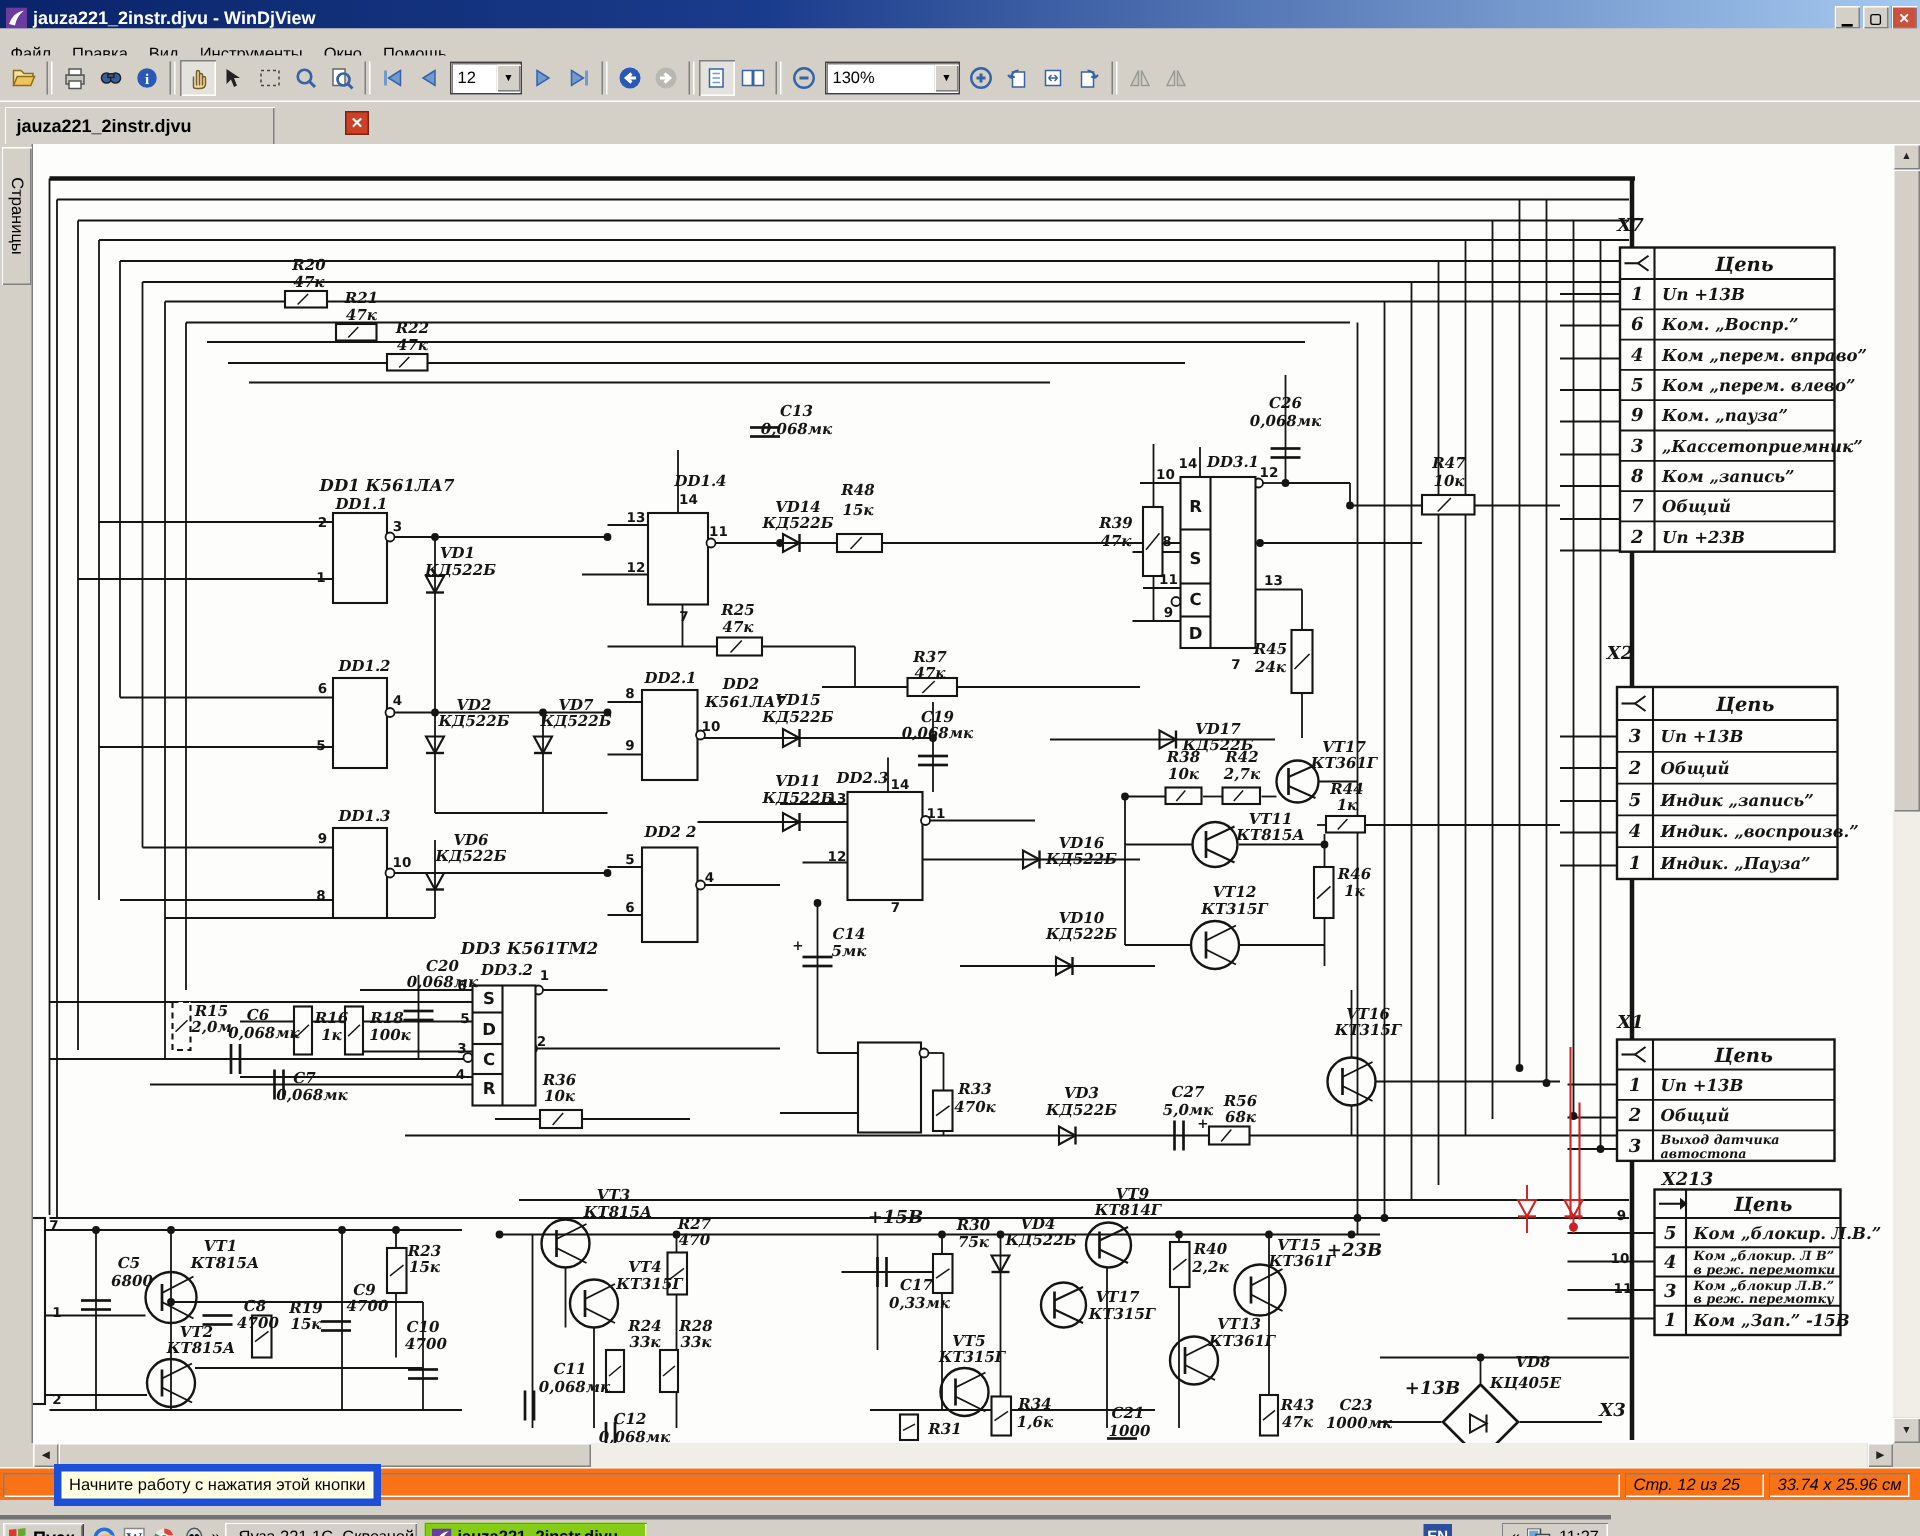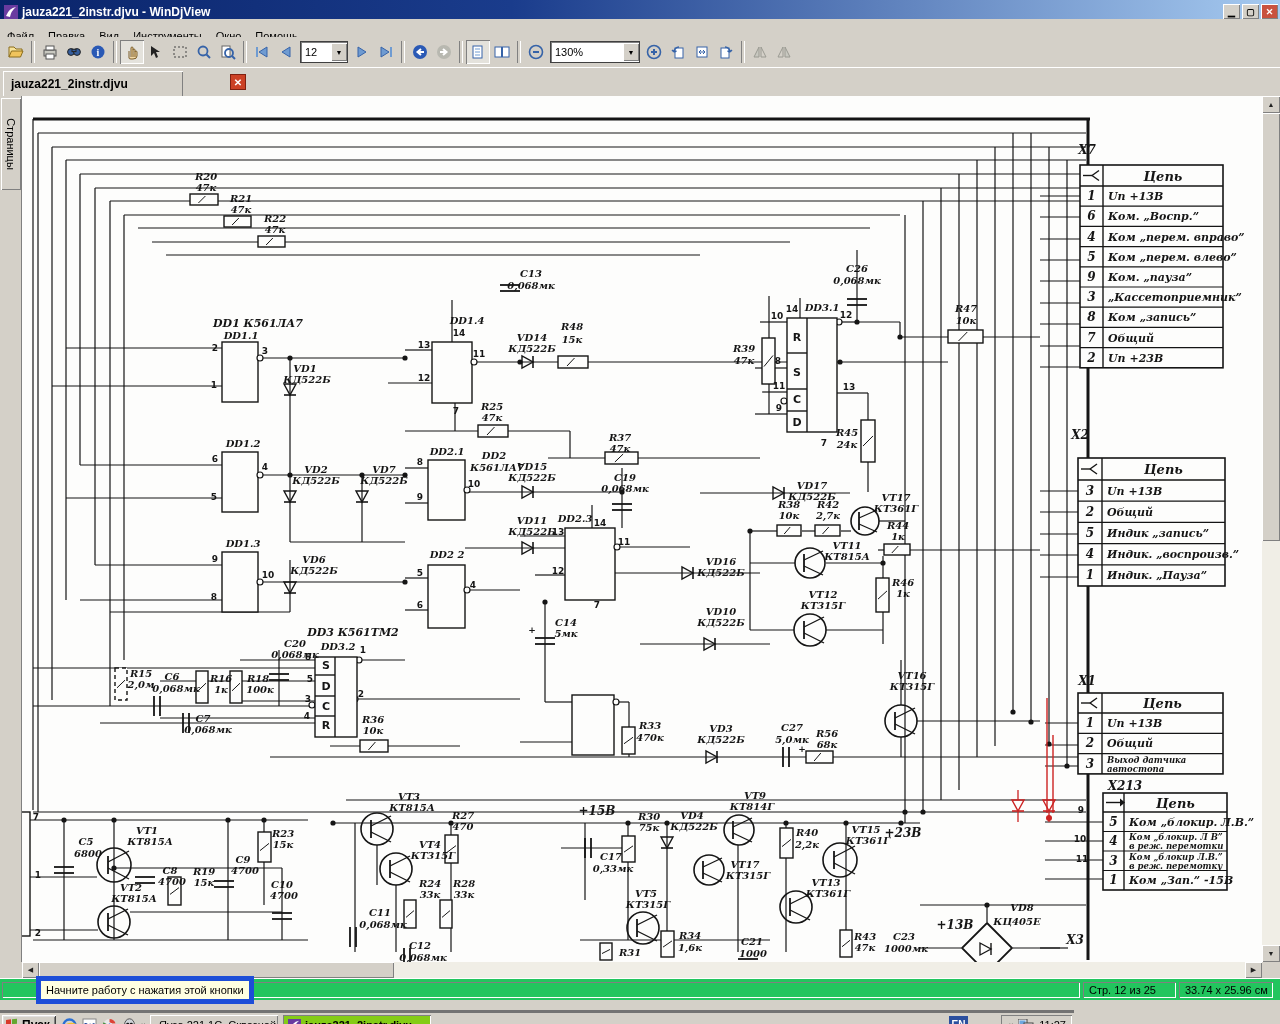--- a/index.html
+++ b/index.html
@@ -46,21 +46,21 @@
   .sidetab span{transform:rotate(90deg);white-space:nowrap;font-size:11px;}
   .docview{position:absolute;left:22px;top:96px;width:1240px;height:866px;background:#fdfdfc;overflow:hidden;}
   .docview svg{position:absolute;left:0;top:0;}
   
   .vscroll{position:absolute;left:1262px;top:96px;width:18px;height:866px;background:#f0eee6;}
   .hscroll{position:absolute;left:22px;top:962px;width:1240px;height:16px;background:#f0eee6;}
   .corner{position:absolute;left:1262px;top:962px;width:18px;height:16px;background:#d4d0c8;}
   .sbtn{position:absolute;background:#d4d0c8;display:flex;align-items:center;justify-content:center;font-size:7px;color:#222;}
   .thumb{position:absolute;background:#d4d0c8;}
   
-  .statusbar{position:absolute;left:0;top:978px;width:1280px;height:22px;background:#22c55e;border-top:1px solid #fff;box-sizing:border-box;}
+  .statusbar{position:absolute;left:0;top:978px;width:1280px;height:22px;background:#f97316;border-top:1px solid #fff;box-sizing:border-box;font-style:italic;}
   .spanel{position:absolute;top:3px;height:16px;box-shadow:inset 1px 1px 0 #808080,inset -1px -1px 0 #fff;
     display:flex;align-items:center;padding:0 6px;box-sizing:border-box;font-size:11px;white-space:nowrap;}
   
   .tooltip{position:absolute;left:36px;top:976px;height:18px;background:#ffffe1;border:5px solid #1d4ed8;
     display:flex;align-items:center;padding:0 5px;font-size:11px;white-space:nowrap;z-index:30;}
   
   .taskbar{position:absolute;left:0;top:1000px;width:1074px;height:24px;background:#d4d0c8;border-top:3px solid #737373;box-sizing:border-box;margin-top:10px;}
   .startbtn{position:absolute;left:2px;top:2px;width:54px;height:20px;display:flex;align-items:center;gap:3px;
     padding-left:3px;box-sizing:border-box;font-weight:bold;font-size:12px;background:#d4d0c8;}
   .ql{position:absolute;top:3px;width:18px;height:18px;display:flex;align-items:center;justify-content:center;}

